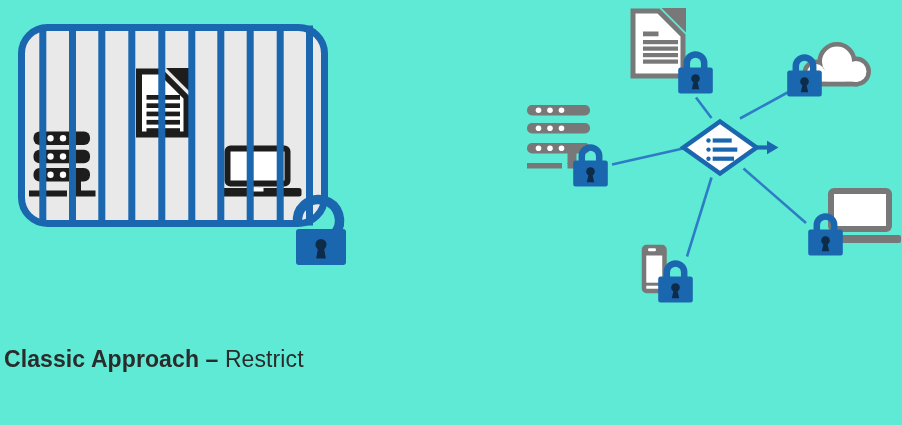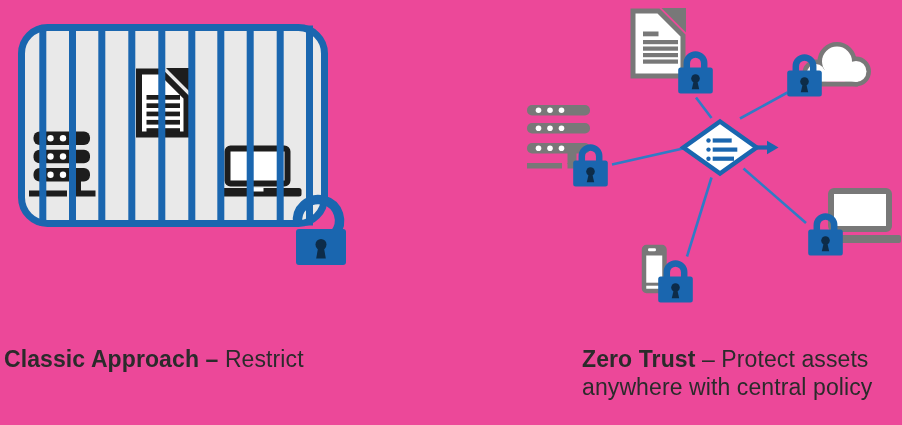--- a/index.html
+++ b/index.html
@@ -1,16 +1,16 @@
 <!DOCTYPE html>
 <html style="--blue: #1a66af; --line: #2f7cc6; --gray: #787878; --dark: #1d1d1d; --cage-fill: #e9e9e9; --keyhole: #0d2c49; --text: #2b2b2b;"><head>
 <meta charset="utf-8">
 <style>
   html,body{margin:0;padding:0;}
-  #canvas{position:relative;width:902px;height:425px;background:#ec4899;overflow:hidden;
+  #canvas{position:relative;width:902px;height:425px;background:#5eead4;overflow:hidden;
           font-family:"Liberation Sans",sans-serif;}
   svg{position:absolute;left:0;top:0;}
   .caption{position:absolute;top:345px;font-size:23px;line-height:28px;color:var(--text);letter-spacing:0.1px;}
   .caption b{font-weight:bold;}
   #caption-left{left:4px;}
   #caption-right{left:582px;}
 </style>
 </head>
 <body>
 
@@ -160,17 +160,13 @@
     <use href="#lock-glyph" x="787" y="53"></use>
     <use href="#lock-glyph" x="573" y="143"></use>
     <use href="#lock-glyph" x="808" y="212"></use>
     <use href="#lock-glyph" x="658" y="259"></use>
   </g>
 </svg>
 
 <div class="caption" id="caption-left">
   <b>Classic Approach –</b><span> Restrict</span><br>
 </div>
-<div class="caption" id="caption-right">
-  <b>Zero Trust</b><span> – Protect assets</span><br>
-  <span>anywhere with central policy</span>
-</div>
 </div>
 
 </body></html>

